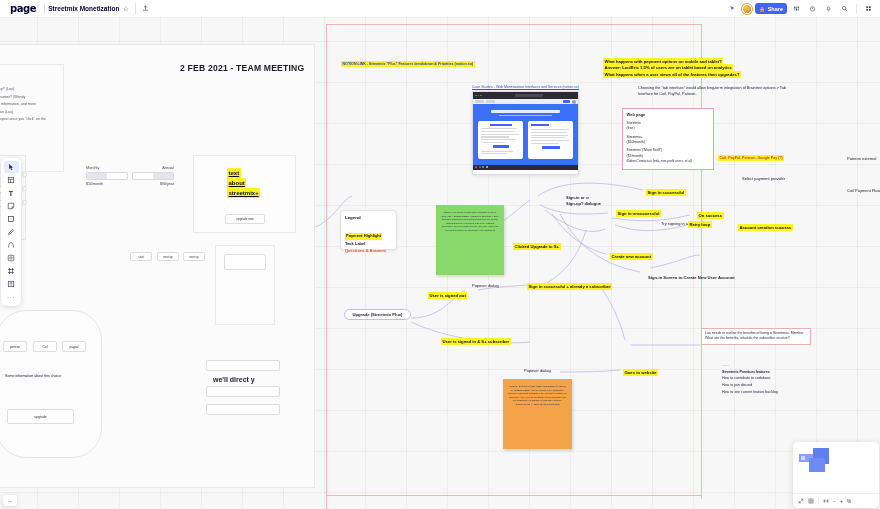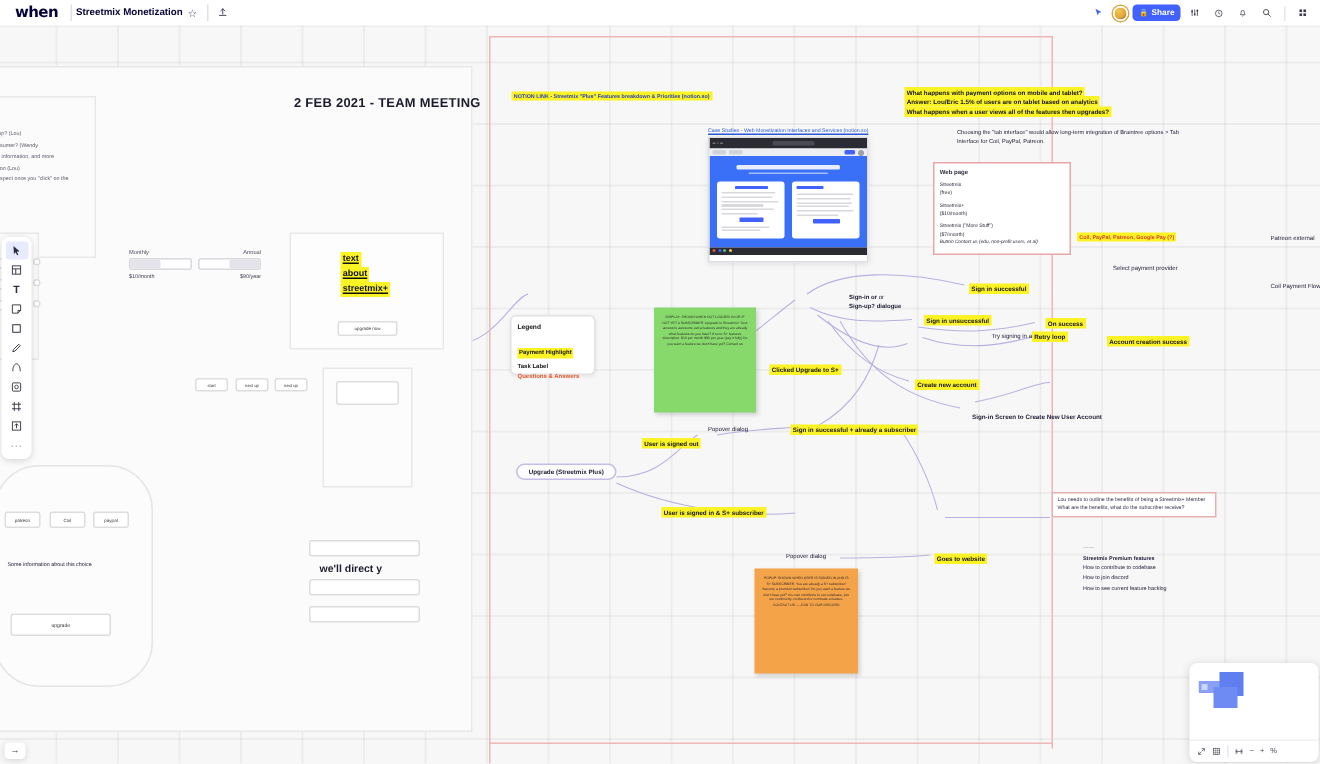--- a/index.html
+++ b/index.html
@@ -216,21 +216,21 @@
 
   <div class="guide" style="left:326px; top:24px; width:1px; height:485px;"></div>
   <div class="guide" style="left:701px; top:24px; width:1px; height:475px;"></div>
   <div class="guide" style="left:326px; top:24px; width:376px; height:1px;"></div>
   <div class="guide" style="left:326px; top:495px; width:376px; height:1px;"></div>
   <div class="guide" style="left:0px; top:381px; width:120px; height:1px;"></div>
 
   <div class="frame" style="left:-40px; top:44px; width:355px; height:444px;"></div>
   <div class="frame" style="left:-40px; top:64px; width:104px; height:108px;"></div>
 
-  <div class="plain" style="left:196px; top:62px; font-size:8.6px; font-weight:700; letter-spacing:.2px; color:#1b1b2e;">2 FEB 2021 - TEAM MEETING</div>
+  <div class="plain" style="left:180px; top:62px; font-size:8.6px; font-weight:700; letter-spacing:.2px; color:#1b1b2e;">2 FEB 2021 - TEAM MEETING</div>
 
   <div class="plain" style="left:-2px; top:86px; font-size:3.6px; line-height:2.1; color:#5a5a68;">
     lep? (Lou)<br>nsumer? (Wendy<br>e information, and more<br>tion (Lou)<br>aspect once you "click" on the
   </div>
 
   <div class="price-toggle" style="left:86px; top:166px;">
     <span class="price-lbl">Monthly</span>
     <div class="price-track">
         <div class="price-knob"></div>
       </div>
@@ -400,21 +400,21 @@
     <div style="font-weight:700;">Streetmix Premium features</div>
     <div>How to contribute to codebase</div>
     <div>How to join discord</div>
     <div>How to see current feature backlog</div>
   </div>
 
   <div class="sticky orange" style="left:503px; top:379px; width:69px; height:70px; font-size:2.3px; padding:6px 5px;">POPUP: SHOWN WHEN USER IS SIGNED-IN AND IS S+ SUBSCRIBER. You are already a S+ subscriber! Become a premium subscriber!  Do you want a feature we don't have yet? You can contribute to our codebase, join our community on discord or nominate a feature.  CONTACT US — JOIN TO OUR DISCORD</div>
 
   <div class="topbar">
     <div class="topbar-left">
-      <div class="miro-logo">when</div>
+      <div class="miro-logo">page</div>
       <div class="tb-div"></div>
       <div class="board-title">Streetmix Monetization</div>
       <div class="tb-ico">☆</div>
       <div class="tb-div"></div>
       <div class="tb-ico">
         <svg viewBox="0 0 16 16" width="7" height="7">
             <path d="M8 2 L8 10 M5 5 L8 2 L11 5 M3 12 L13 12" stroke="#3a3a52" fill="none" stroke-width="1.4" stroke-linecap="round"></path>
           </svg>
       </div>
     </div>

